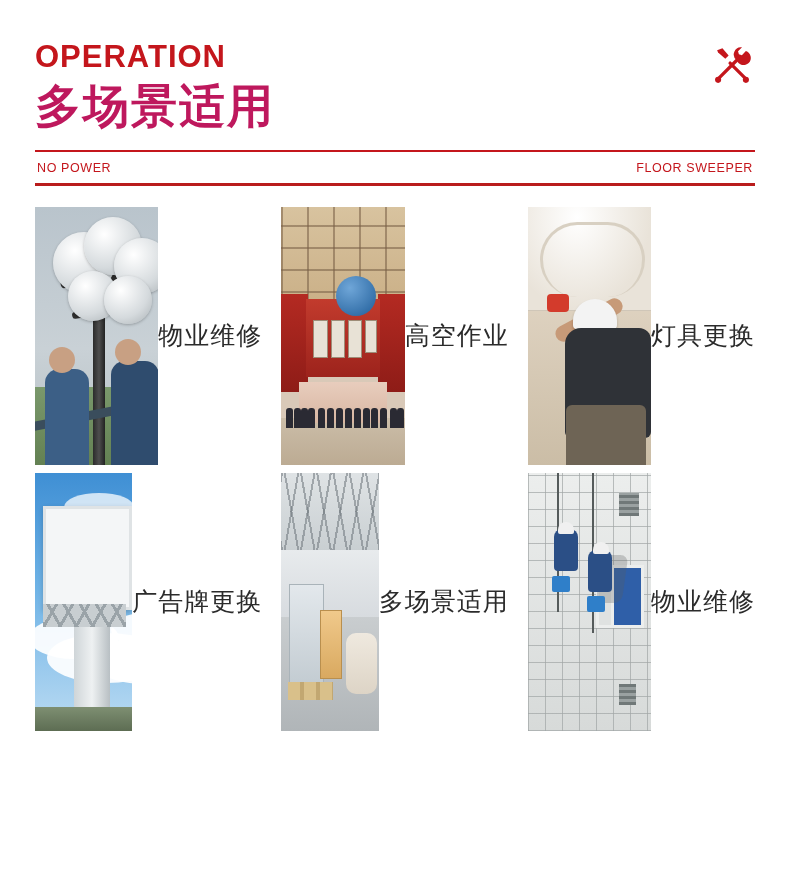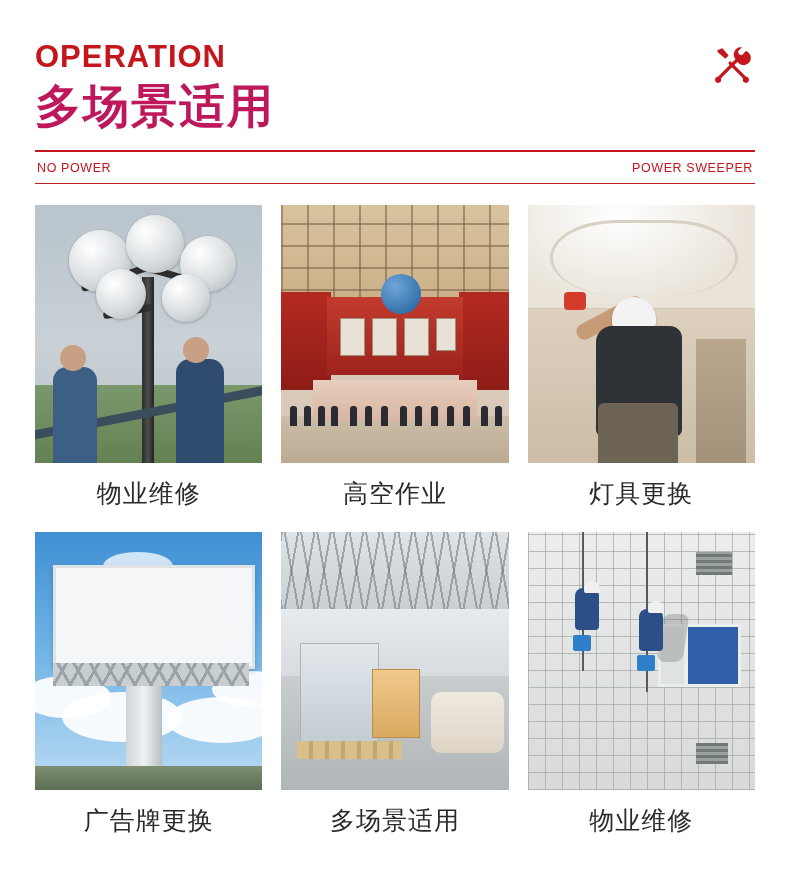--- a/index.html
+++ b/index.html
@@ -53,39 +53,39 @@
     margin-top: 14px;
     height: 2px;
     background: #c4161c;
     width: 100%;
   }
   .subbar {
     display: flex;
     justify-content: space-between;
     align-items: center;
     padding: 9px 2px 8px 2px;
-    border-bottom: 1px solid #b91c1c;
+    border-bottom: 3px solid #b91c1c;
   }
   .subbar span {
     font-size: 12.5px;
     color: #c4161c;
     letter-spacing: 0.6px;
     font-weight: normal;
   }
   
   .grid {
     margin-top: 21px;
     display: grid;
     grid-template-columns: repeat(3, 1fr);
     column-gap: 19px;
     row-gap: 8px;
   }
   .cell {
     display: flex;
-    flex-direction: column;
+    flex-direction: row;
     align-items: center;
   }
   .photo {
     width: 100%;
     height: 258px;
     position: relative;
     overflow: hidden;
     background: #cfd3d6;
   }
   .caption {
@@ -352,21 +352,21 @@
         <path d="M29 19 a7.5 7.5 0 1 0 9.5 -9.5 l-4.2 4.2 -3.1 -0.9 -0.9 -3.1 4.2 -4.2 A7.5 7.5 0 0 0 29 19 Z" fill="#c4161c"></path>
         <path d="M8.5 8.5 l5.5 -2 6.5 7.5 -3.5 3.5 -7.5 -6.5 Z" fill="#c4161c"></path>
         <circle cx="9.5" cy="39.5" r="3.2" fill="#c4161c"></circle>
         <circle cx="38.5" cy="39.5" r="3.2" fill="#c4161c"></circle>
       </svg>
     </span>
 
     <div class="rule"></div>
     <div class="subbar">
       <span>NO POWER</span>
-      <span>POWER SWEEPER</span>
+      <span>FLOOR SWEEPER</span>
     </div>
   </div>
 
   <div class="grid">
 
     <div class="cell">
       <div class="photo p1">
         <div class="foliage"></div>
         <div class="lamp-pole"></div>
         <div class="arm a1"></div>

